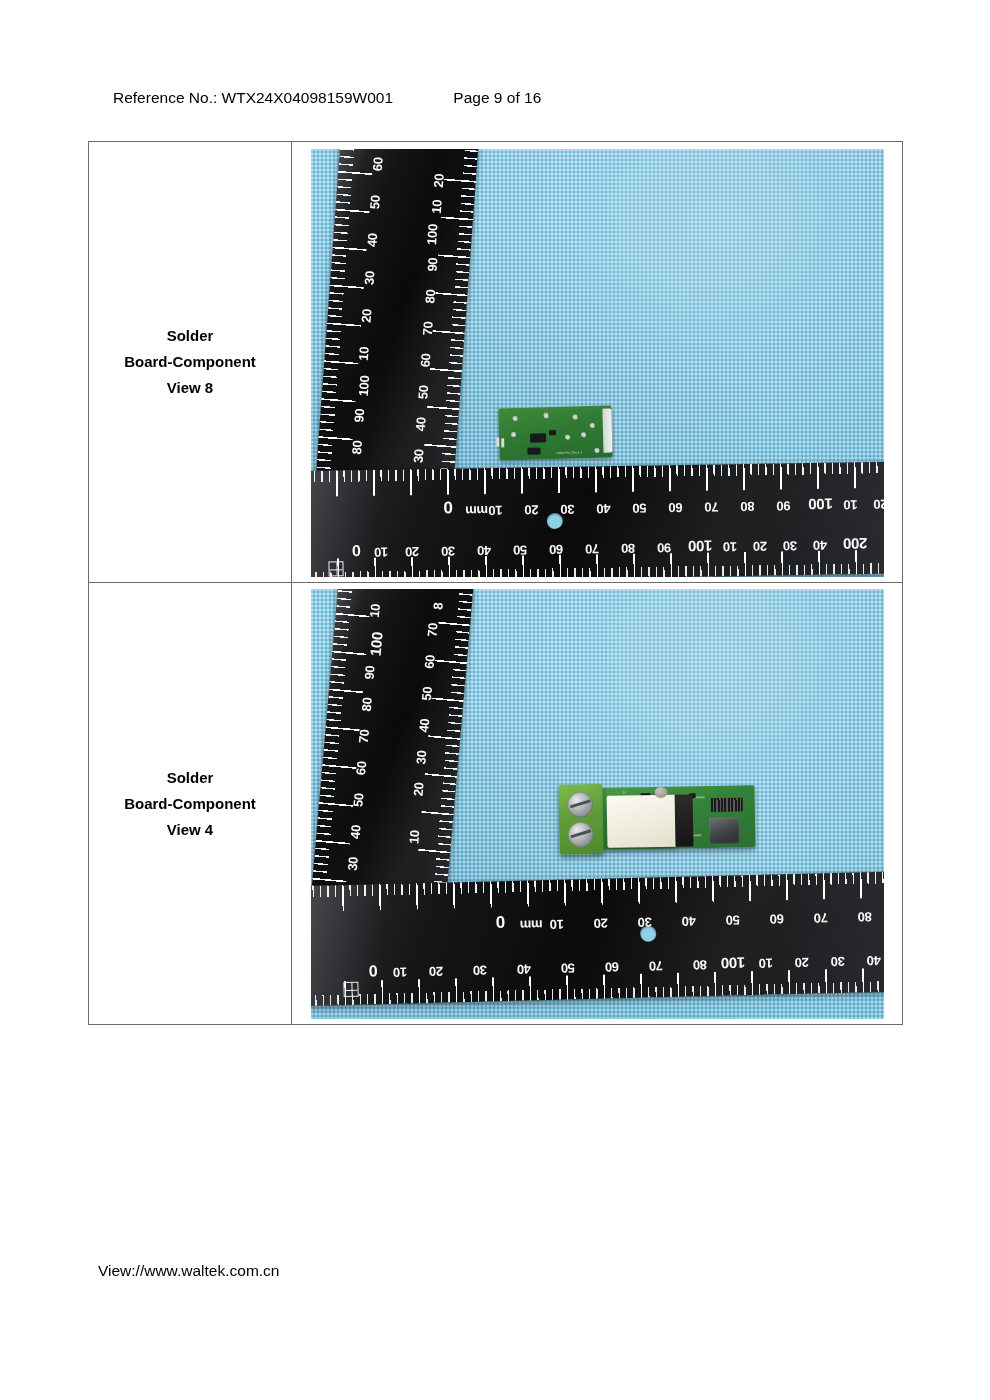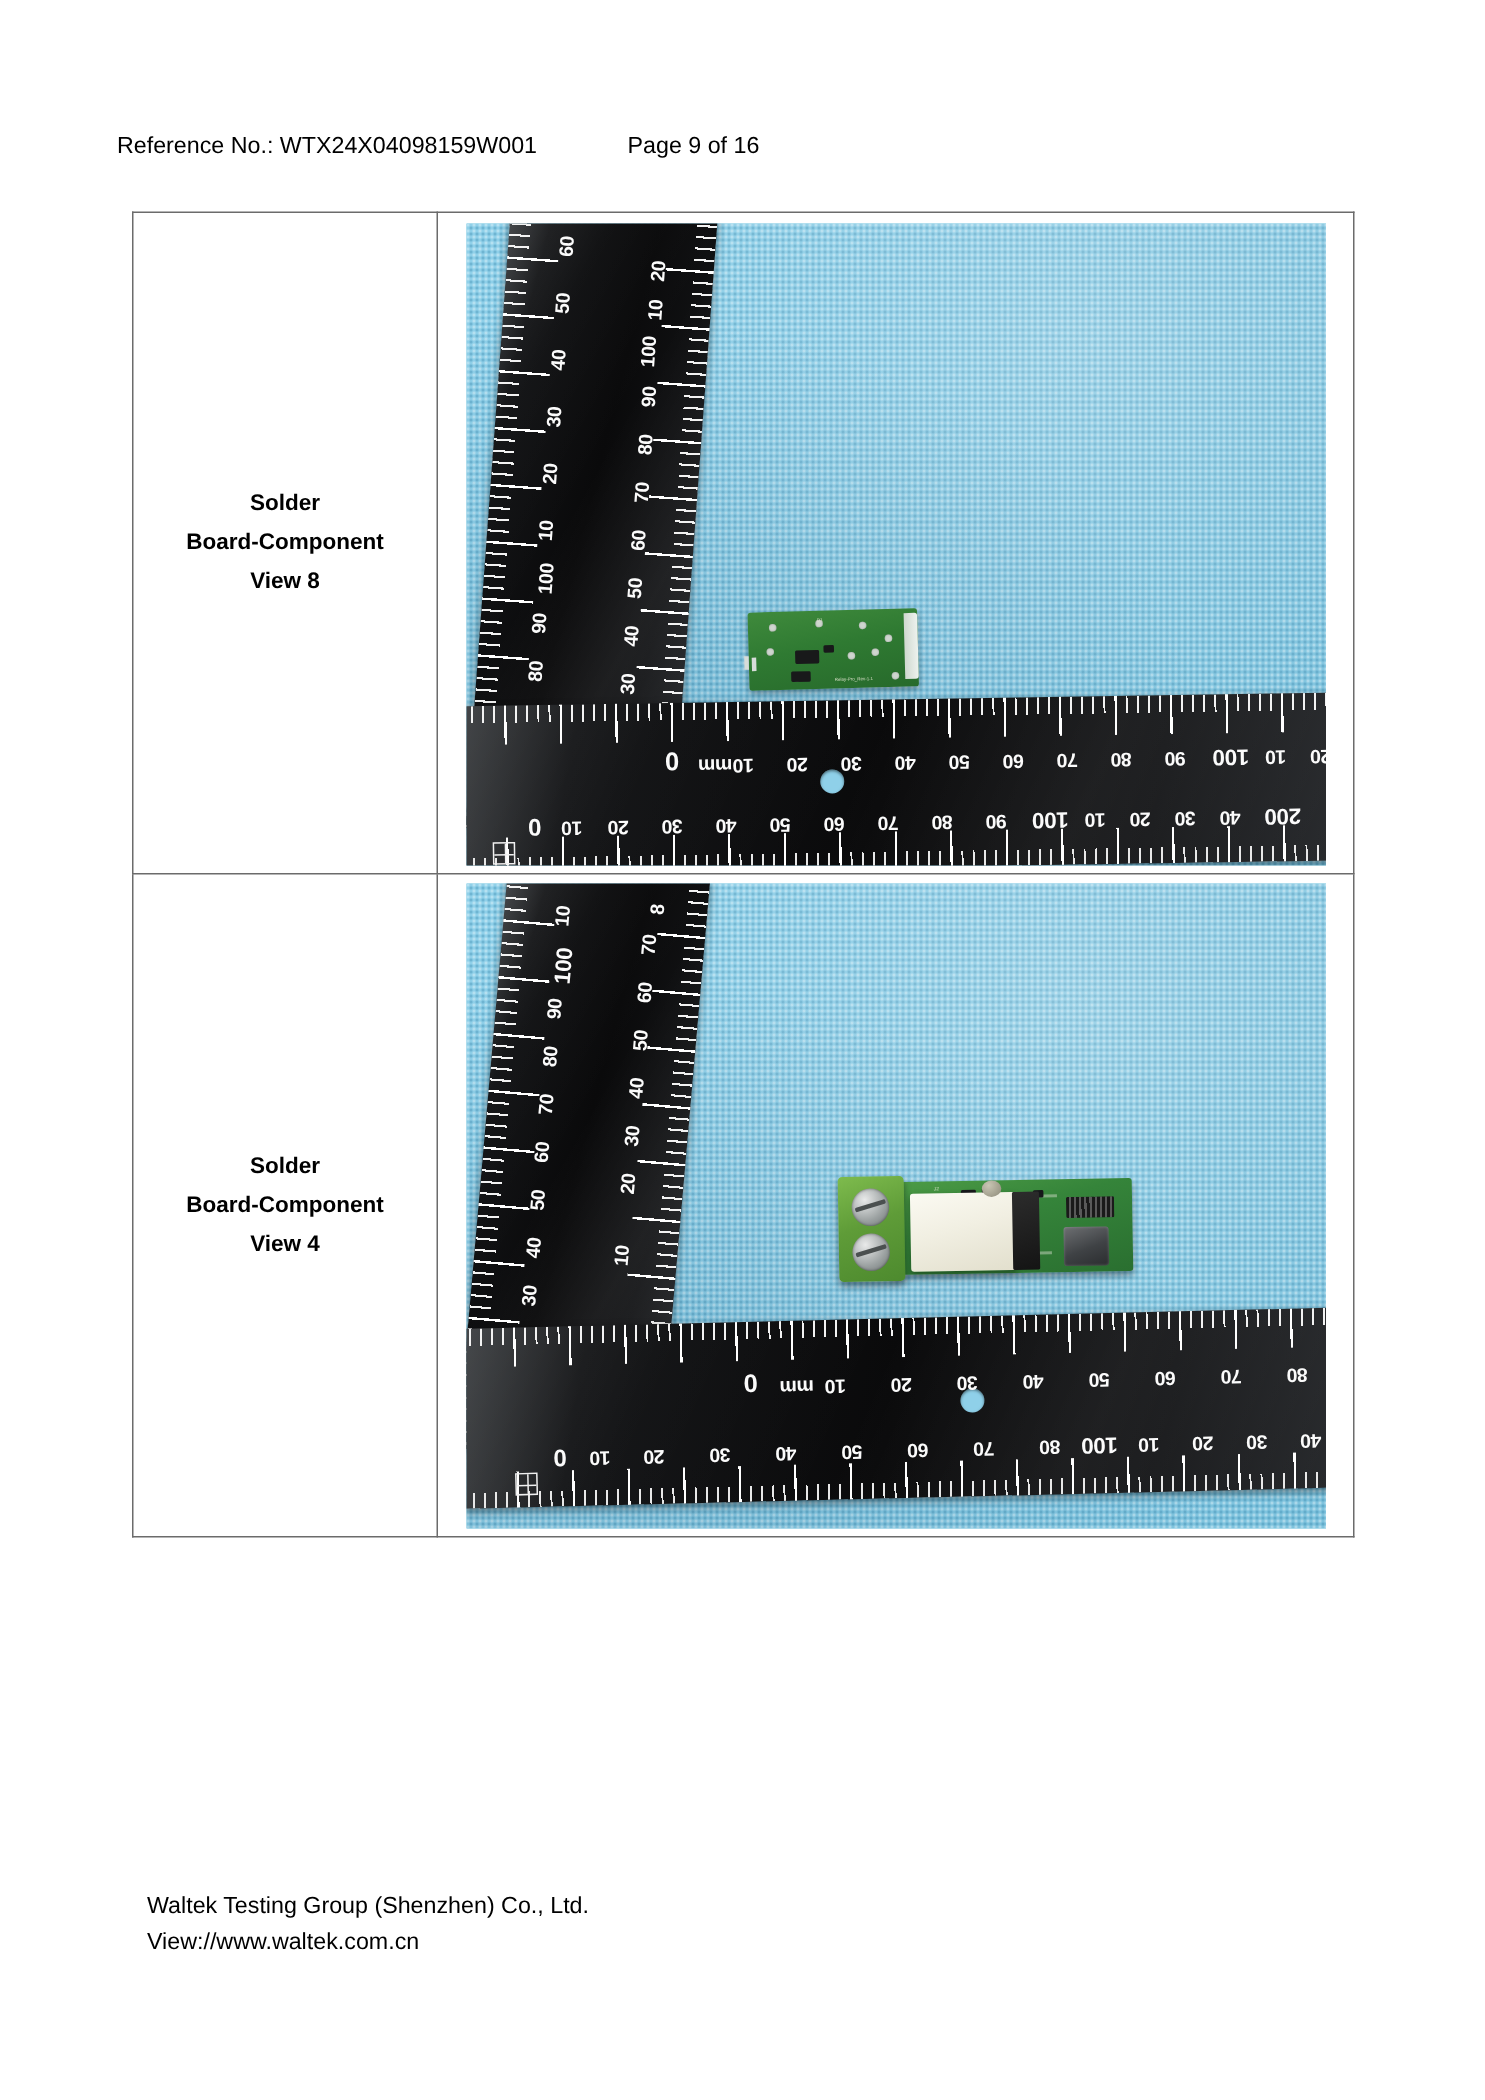--- a/index.html
+++ b/index.html
@@ -12,21 +12,21 @@
     height: 1400px;
     position: relative;
     font-family: "Liberation Sans", sans-serif;
     color: #000;
     overflow: hidden;
   }
 
   
   .page-header {
     position: absolute;
-    left: 78px;
+    left: 113px;
     top: 88px;
     width: 800px;
     font-size: 15.5px;
     line-height: 20px;
     white-space: nowrap;
   }
   .page-header .ref-no { display: inline-block; }
   .page-header .page-no { display: inline-block; margin-left: 56px; }
 
   
@@ -606,15 +606,14 @@
             <span class="rnum flip" style="left:524px; top:82px;">30</span>
             <span class="rnum flip" style="left:560px; top:82px;">40</span>
           </div>
         </div>
       </td>
     </tr>
   </tbody>
 </table>
 
 <div class="page-footer">
-  <div>Waltek Testing Group (Shenzhen) Co., Ltd.</div>
   <div>View://www.waltek.com.cn</div>
 </div>
 
 </body></html>

